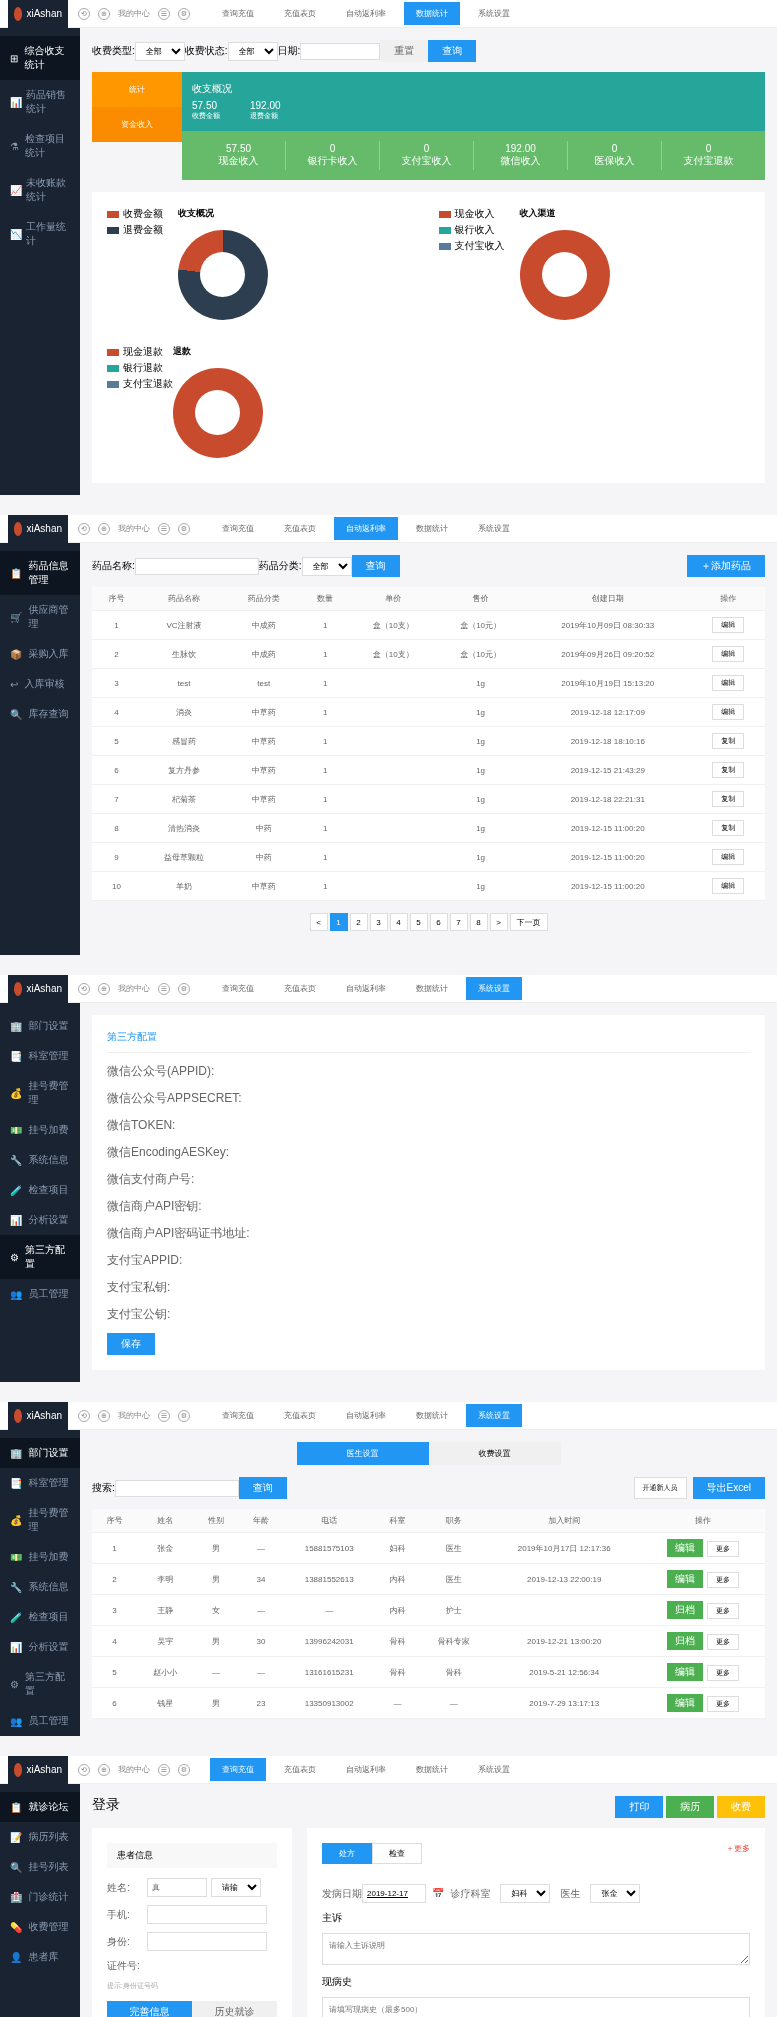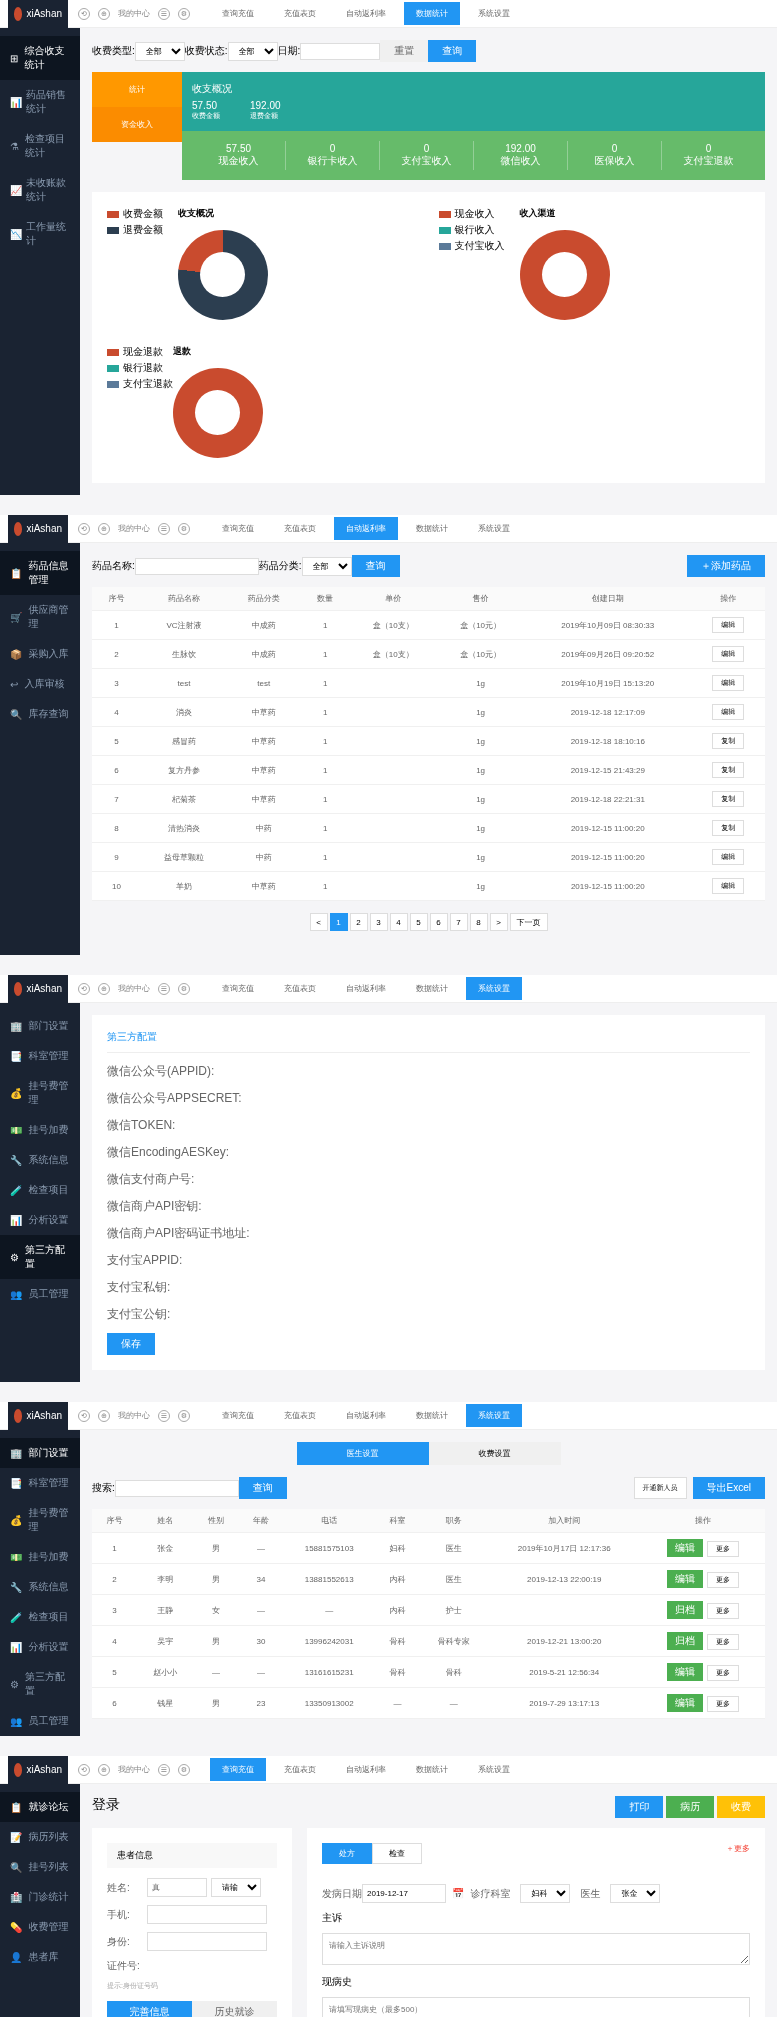--- a/index.html
+++ b/index.html
@@ -750,21 +750,21 @@
         <div class="col-right form-section">
           <div style="display:flex;justify-content:space-between;align-items:flex-start;margin-bottom:10px">
             <div class="radio-tabs">
               <div class="radio-tab active">处方</div>
               <div class="radio-tab">检查</div>
             </div>
             <span style="font-size:8px;color:#f44336">＋更多</span>
           </div>
           <div class="field-row">
             <span class="field-label">发病日期</span>
-            <input class="form-input" style="width: 84px;" value="2019-12-17">
+            <input class="form-input" style="width: 64px; text-decoration: underline;" value="2019-12-17">
             <span style="margin:0 6px">📅</span>
             <span class="field-label" style="width:50px">诊疗科室</span>
             <select class="sel"><option>妇科</option></select>
             <span class="field-label" style="width:30px;margin-left:10px">医生</span>
             <select class="sel"><option>张金</option></select>
           </div>
           <div class="field-row">
               <span>主诉</span>
             </div>
           <textarea class="textarea" placeholder="请输入主诉说明" style=""></textarea>

